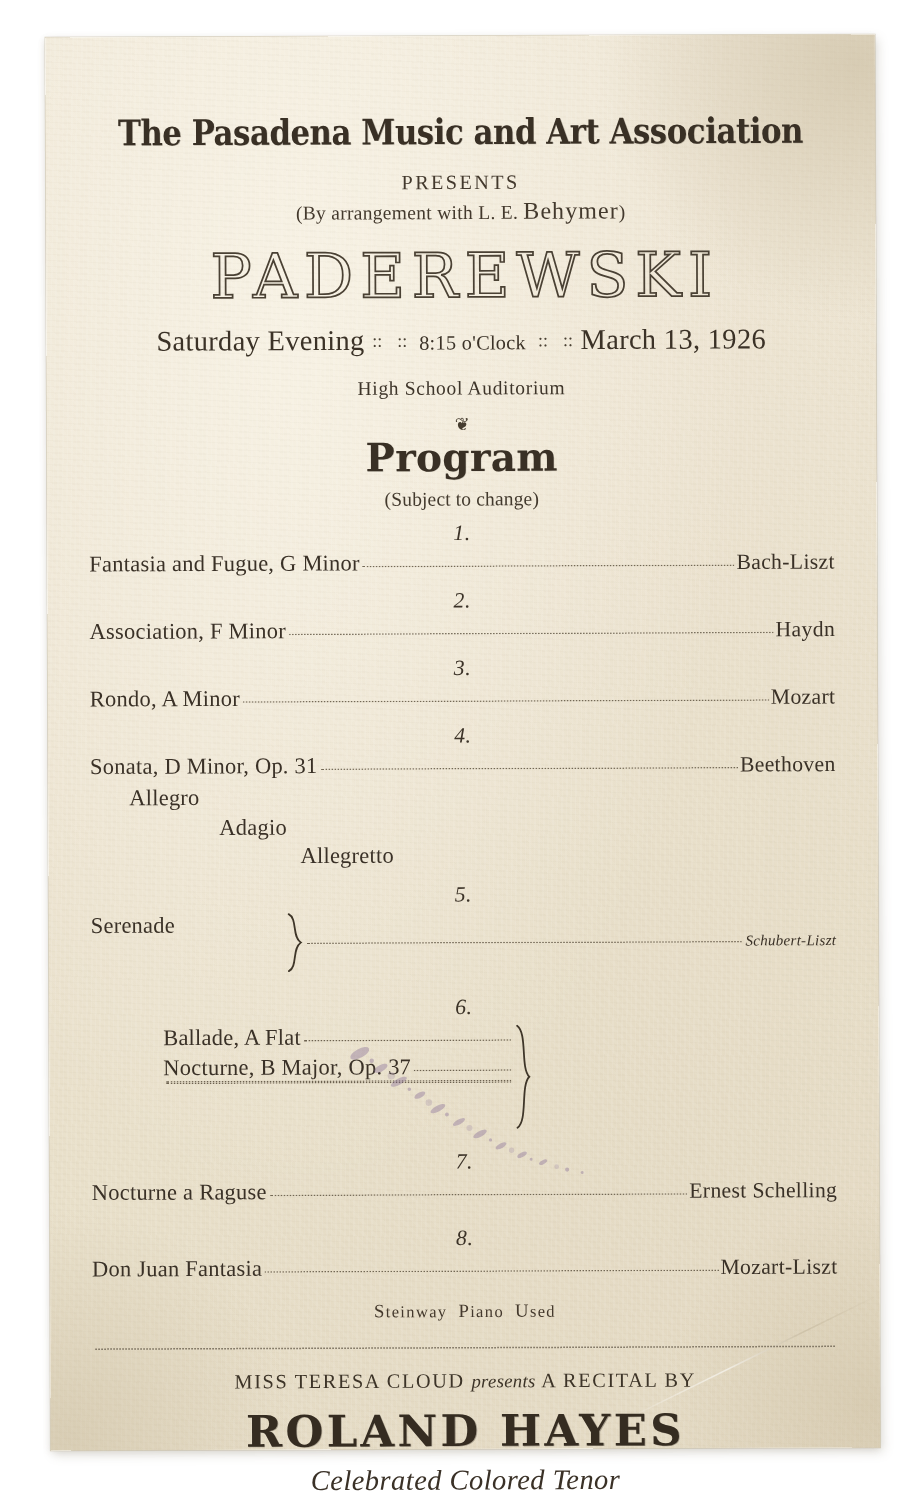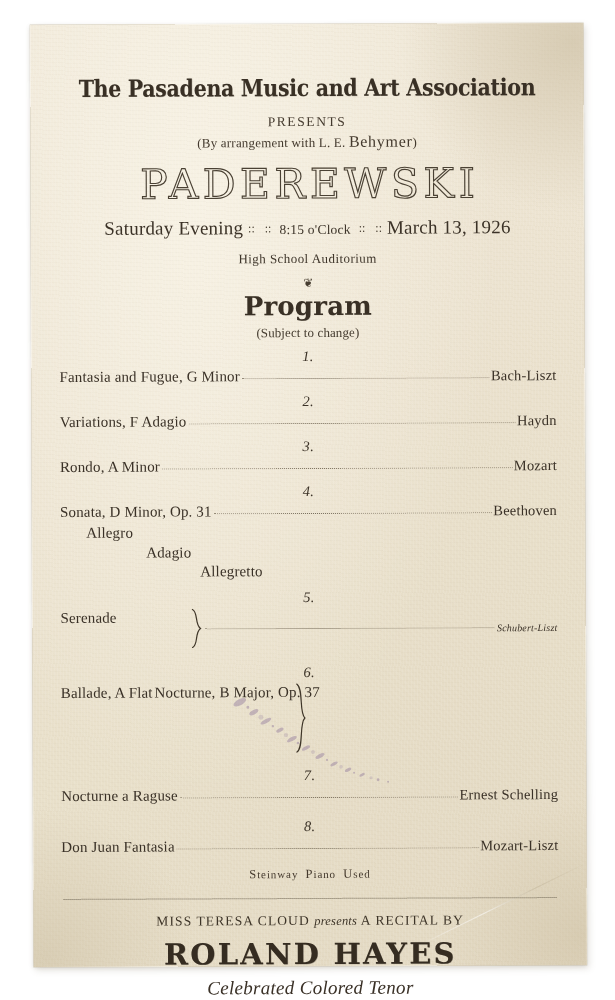--- a/index.html
+++ b/index.html
@@ -231,20 +231,21 @@
   .movement.m2 { margin-left: 140px; }
 
   
   .group {
     display: flex;
     align-items: stretch;
     width: 100%;
   }
   .group .titles {
     display: flex;
+    flex-direction: column;
     justify-content: flex-start;
   }
   .group .titles .trow {
     display: flex;
     align-items: baseline;
     font-size: 15px;
     line-height: 1.30;
     color: #3a3127;
     letter-spacing: 0.15px;
     white-space: nowrap;
@@ -387,21 +388,21 @@
 
       <div class="num">1.</div>
       <div class="entry">
         <span class="work">Fantasia and Fugue, G Minor</span>
         <span class="leader"></span>
         <span class="composer">Bach-Liszt</span>
       </div>
 
       <div class="num">2.</div>
       <div class="entry">
-        <span class="work">Variations, F Adagio</span>
+        <span class="work">Association, F Minor</span>
         <span class="leader"></span>
         <span class="composer">Haydn</span>
       </div>
 
       <div class="num">3.</div>
       <div class="entry">
         <span class="work">Rondo, A Minor</span>
         <span class="leader"></span>
         <span class="composer">Mozart</span>
       </div>
@@ -431,21 +432,21 @@
           </svg>
         </div>
         <div class="tail">
           <span class="tline"></span>
           <span class="gcomposer">Schubert-Liszt</span>
         </div>
       </div>
 
       <div class="num" style="margin-top:16px;">6.</div>
       <div class="group">
-        <div class="titles" style="width:232px;">
+        <div class="titles" style="width:232px;margin-left:48px;">
           <div class="trow">
             <span>Ballade, A Flat</span>
             <span class="tdots"></span>
           </div>
           <div class="trow">
             <span>Nocturne, B Major, Op. 37</span>
             <span class="tdots"></span>
           </div>
           <div class="trow">
             <span class="tdots"></span>

